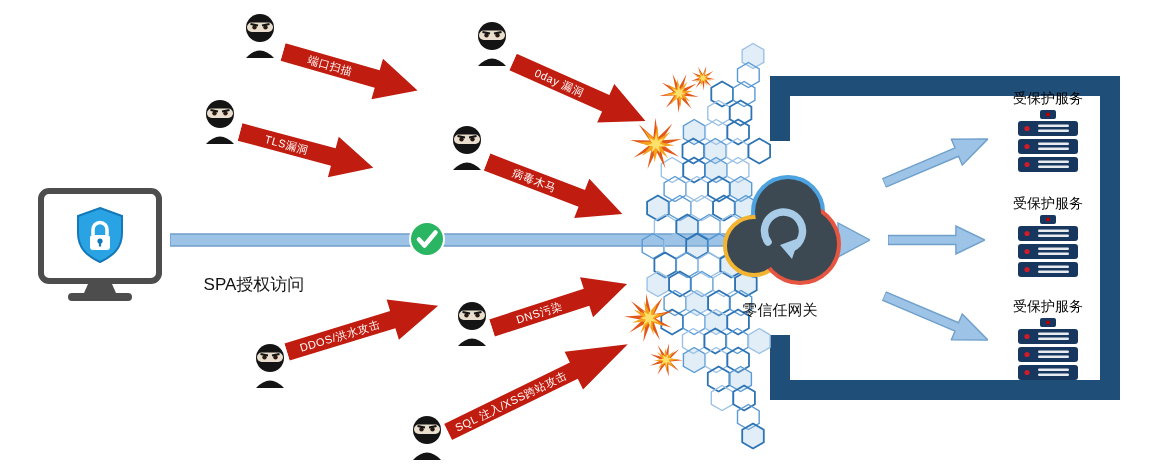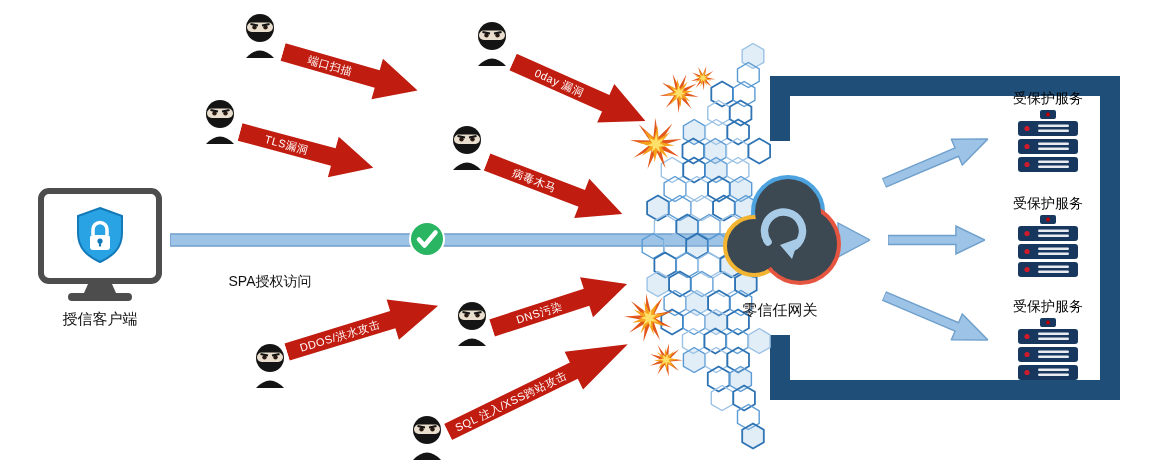--- a/index.html
+++ b/index.html
@@ -13,21 +13,21 @@
 
   .attack {position:absolute;height:44px;transform-origin:0 50%;z-index:3;}
   .attack > svg {position:absolute;left:0;top:0;width:100%;height:100%;}
   .attack-label {position:absolute;left:4%;width:62%;top:0;height:100%;display:flex;align-items:center;
                  justify-content:center;color:#fff;font-size:11px;white-space:nowrap;letter-spacing:.5px;}
 
   .ninja {position:absolute;z-index:3;}
 
   .main-arrow {position:absolute;left:170px;top:222px;z-index:1;}
   .check {position:absolute;left:407px;top:219px;z-index:5;}
-  .spa-label {position:absolute;left:200px;top:273px;width:140px;text-align:center;font-size:14px;color:#111;z-index:5;}
+  .spa-label {position:absolute;left:184px;top:273px;width:140px;text-align:center;font-size:17px;color:#111;z-index:5;}
 
   .client-icon {position:absolute;left:38px;top:188px;z-index:3;}
   .client-label {position:absolute;left:25px;top:310px;width:150px;text-align:center;font-size:15px;color:#111;z-index:5;}
 
   .gateway-logo {position:absolute;left:700px;top:162px;z-index:5;}
   .gateway-label {position:absolute;left:700px;top:301px;width:160px;text-align:center;font-size:15px;color:#111;z-index:6;}
 
   .bracket {position:absolute;left:0;top:0;width:100%;height:100%;z-index:1;pointer-events:none;}
   .bracket span {position:absolute;background:var(--bracket-navy,#1F4E79);}
   .b-top    {left:770px;top:76px;width:350px;height:20px;}
@@ -63,21 +63,20 @@
     <g transform="translate(38,20)">
       <path d="M24 0 L46 8 V25 C46 40 37 48 24 54 C11 48 2 40 2 25 V8 Z" fill="var(--shield-blue,#29A3E3)" stroke="#1479B8" stroke-width="2"></path>
       <path d="M17 27 v-5.5 a7 7 0 0 1 14 0 v5.5" fill="none" stroke="#fff" stroke-width="3.5"></path>
       <rect x="14" y="27" width="20" height="15" rx="3" fill="#fff"></rect>
       <circle cx="24" cy="33" r="2.6" fill="#1479B8"></circle>
       <rect x="22.9" y="33.5" width="2.2" height="5" fill="#1479B8"></rect>
     </g>
     <path d="M50 96 h24 l4 9 h-32 Z" fill="#4D4D4D"></path>
     <rect x="30" y="105" width="64" height="8" rx="4" fill="#4D4D4D"></rect>
   </svg>
-  <div class="client-label">授信客户端</div>
 
   <svg class="layer" width="1172" height="471" style="z-index:2">
     <g id="mesh-group">
         <polygon points="763.8,62.3 753.0,68.5 742.2,62.3 742.2,49.8 753.0,43.5 763.8,49.7" fill="rgba(156,194,229,0.30)" stroke="#9CC2E5" stroke-width="1.4"></polygon>
         <polygon points="759.2,81.3 748.4,87.5 737.5,81.3 737.5,68.8 748.4,62.5 759.2,68.8" fill="none" stroke="#5B9BD5" stroke-width="1.4"></polygon>
         <polygon points="732.9,100.3 722.1,106.5 711.3,100.3 711.3,87.8 722.1,81.5 732.9,87.8" fill="none" stroke="#2E74B5" stroke-width="1.8"></polygon>
         <polygon points="754.9,100.3 744.1,106.5 733.3,100.3 733.3,87.8 744.1,81.5 754.9,87.8" fill="none" stroke="#5B9BD5" stroke-width="1.4"></polygon>
         <polygon points="729.4,119.3 718.6,125.5 707.8,119.3 707.8,106.8 718.6,100.5 729.4,106.8" fill="none" stroke="#9CC2E5" stroke-width="1.4"></polygon>
         <polygon points="751.4,119.3 740.6,125.5 729.8,119.3 729.8,106.8 740.6,100.5 751.4,106.8" fill="none" stroke="#2E74B5" stroke-width="1.8"></polygon>
         <polygon points="705.0,138.3 694.2,144.5 683.4,138.3 683.4,125.8 694.2,119.5 705.0,125.8" fill="rgba(156,194,229,0.30)" stroke="#5B9BD5" stroke-width="1.4"></polygon>

